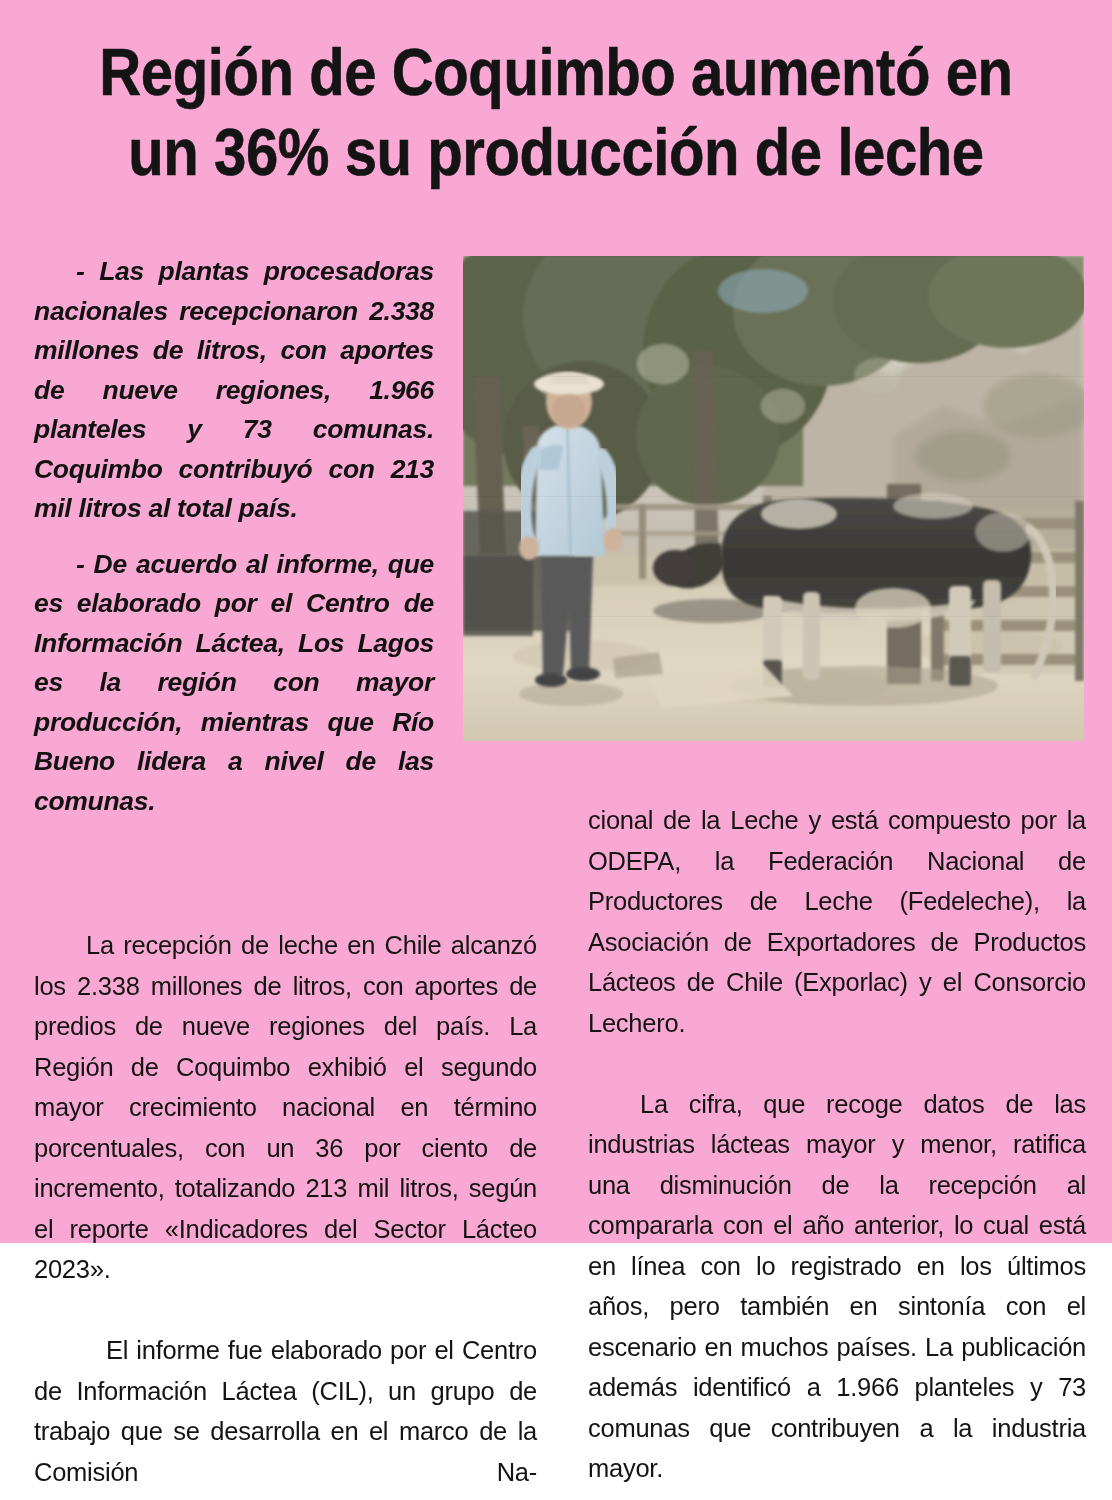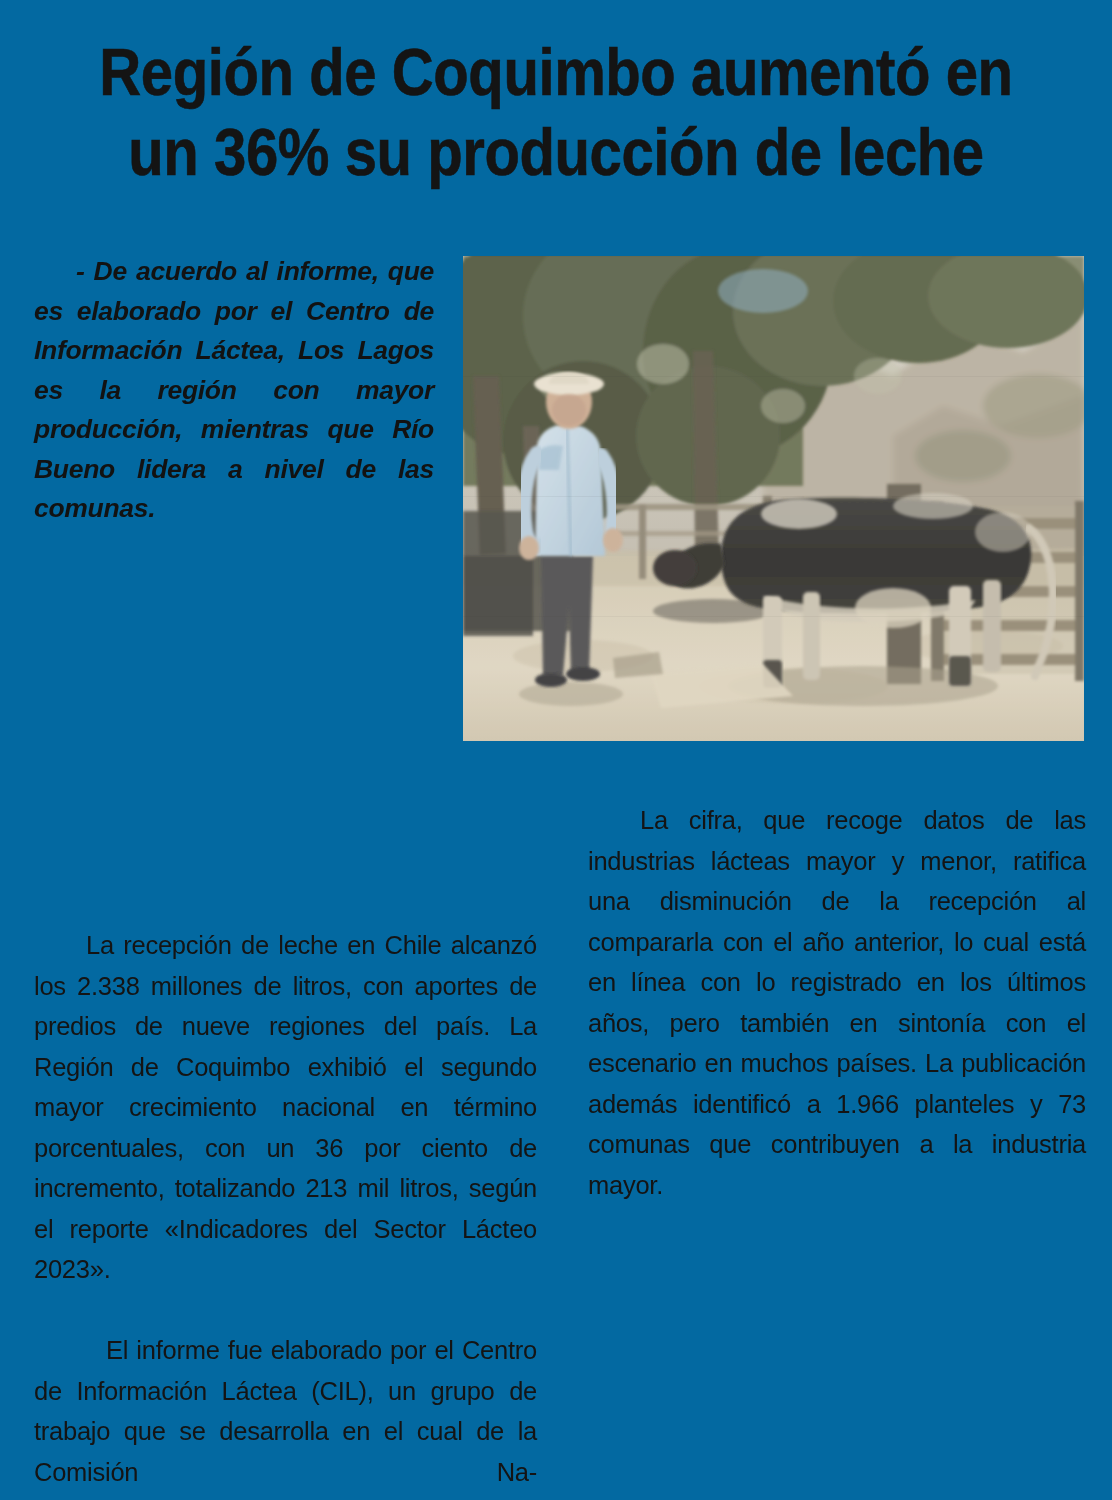--- a/index.html
+++ b/index.html
@@ -7,22 +7,22 @@
   html, body {
     width:1112px; height:1500px;
     background:#ffffff;
     font-family:"Liberation Sans", sans-serif;
     color:#111111;
     overflow:hidden;
   }
 
   .page {
     position:relative;
-    width:1112px; height:1500px;
-    background:#0369a1;
+    width:1112px; height:1243px;
+    background:#f9a8d4;
   }
 
   
   .headline {
     position:absolute;
     left:36px; top:32px;
     width:1040px;
     text-align:center;
     font-family:"Liberation Sans", sans-serif;
     font-weight:bold;
@@ -92,20 +92,21 @@
 <body>
 
 <div class="page">
 
   <h1 class="headline">
     <span class="hl-line">Región de Coquimbo aumentó en</span>
     <span class="hl-line">un 36% su producción de leche</span>
   </h1>
 
   <div class="lead-col">
+    <p class="lead-p"><span class="lead-indent"></span><span>- Las plantas procesadoras nacionales recepcionaron 2.338 millones de litros, con aportes de nueve regiones, 1.966 planteles y 73 comunas. Coquimbo contribuyó con 213 mil litros al total país.</span></p>
     <p class="lead-p"><span class="lead-indent"></span><span>- De acuerdo al informe, que es elaborado por el Centro de Información Láctea, Los Lagos es la región con mayor producción, mientras que Río Bueno lidera a nivel de las comunas.</span></p>
   </div>
 
   <figure class="photo">
     <svg viewBox="0 0 621 485" preserveAspectRatio="none">
       <defs>
         <linearGradient id="gSky" x1="0" y1="0" x2="0" y2="1">
           <stop offset="0%" stop-color="#d7d4c9"></stop>
           <stop offset="100%" stop-color="#bdb7aa"></stop>
         </linearGradient>
@@ -265,20 +266,21 @@
         <rect x="0" y="240" width="621" height="1" fill="#000"></rect>
         <rect x="0" y="360" width="621" height="1" fill="#000"></rect>
       </g>
 
       <rect x="0" y="0" width="621" height="485" fill="#efe9dd" opacity="0.17"></rect>
     </svg>
   </figure>
 
   <div class="col col-left">
     <p class="body-p"><span class="body-indent"></span><span>La recepción de leche en Chile alcanzó los 2.338 millones de litros, con aportes de predios de nueve regiones del país. La Región de Coquimbo exhibió el segundo mayor crecimiento nacional en término porcentuales, con un 36 por ciento de incremento, totalizando 213 mil litros, según el reporte «Indicadores del Sector Lácteo 2023».</span></p>
-    <p class="body-p"><span class="body-indent-wide"></span><span>El informe fue elaborado por el Centro de Información Láctea (CIL), un grupo de trabajo que se desarrolla en el cual de la Comisión Na-</span></p>
+    <p class="body-p"><span class="body-indent-wide"></span><span>El informe fue elaborado por el Centro de Información Láctea (CIL), un grupo de trabajo que se desarrolla en el marco de la Comisión Na-</span></p>
   </div>
 
   <div class="col col-right">
+    <p class="body-p"><span>cional de la Leche y está compuesto por la ODEPA, la Federación Nacional de Productores de Leche (Fedeleche), la Asociación de Exportadores de Productos Lácteos de Chile (Exporlac) y el Consorcio Lechero.</span></p>
     <p class="body-p"><span class="body-indent"></span><span>La cifra, que recoge datos de las industrias lácteas mayor y menor, ratifica una disminución de la recepción al compararla con el año anterior, lo cual está en línea con lo registrado en los últimos años, pero también en sintonía con el escenario en muchos países. La publicación además identificó a 1.966 planteles y 73 comunas que contribuyen a la industria mayor.</span></p>
   </div>
 
 </div>
 
 </body></html>

